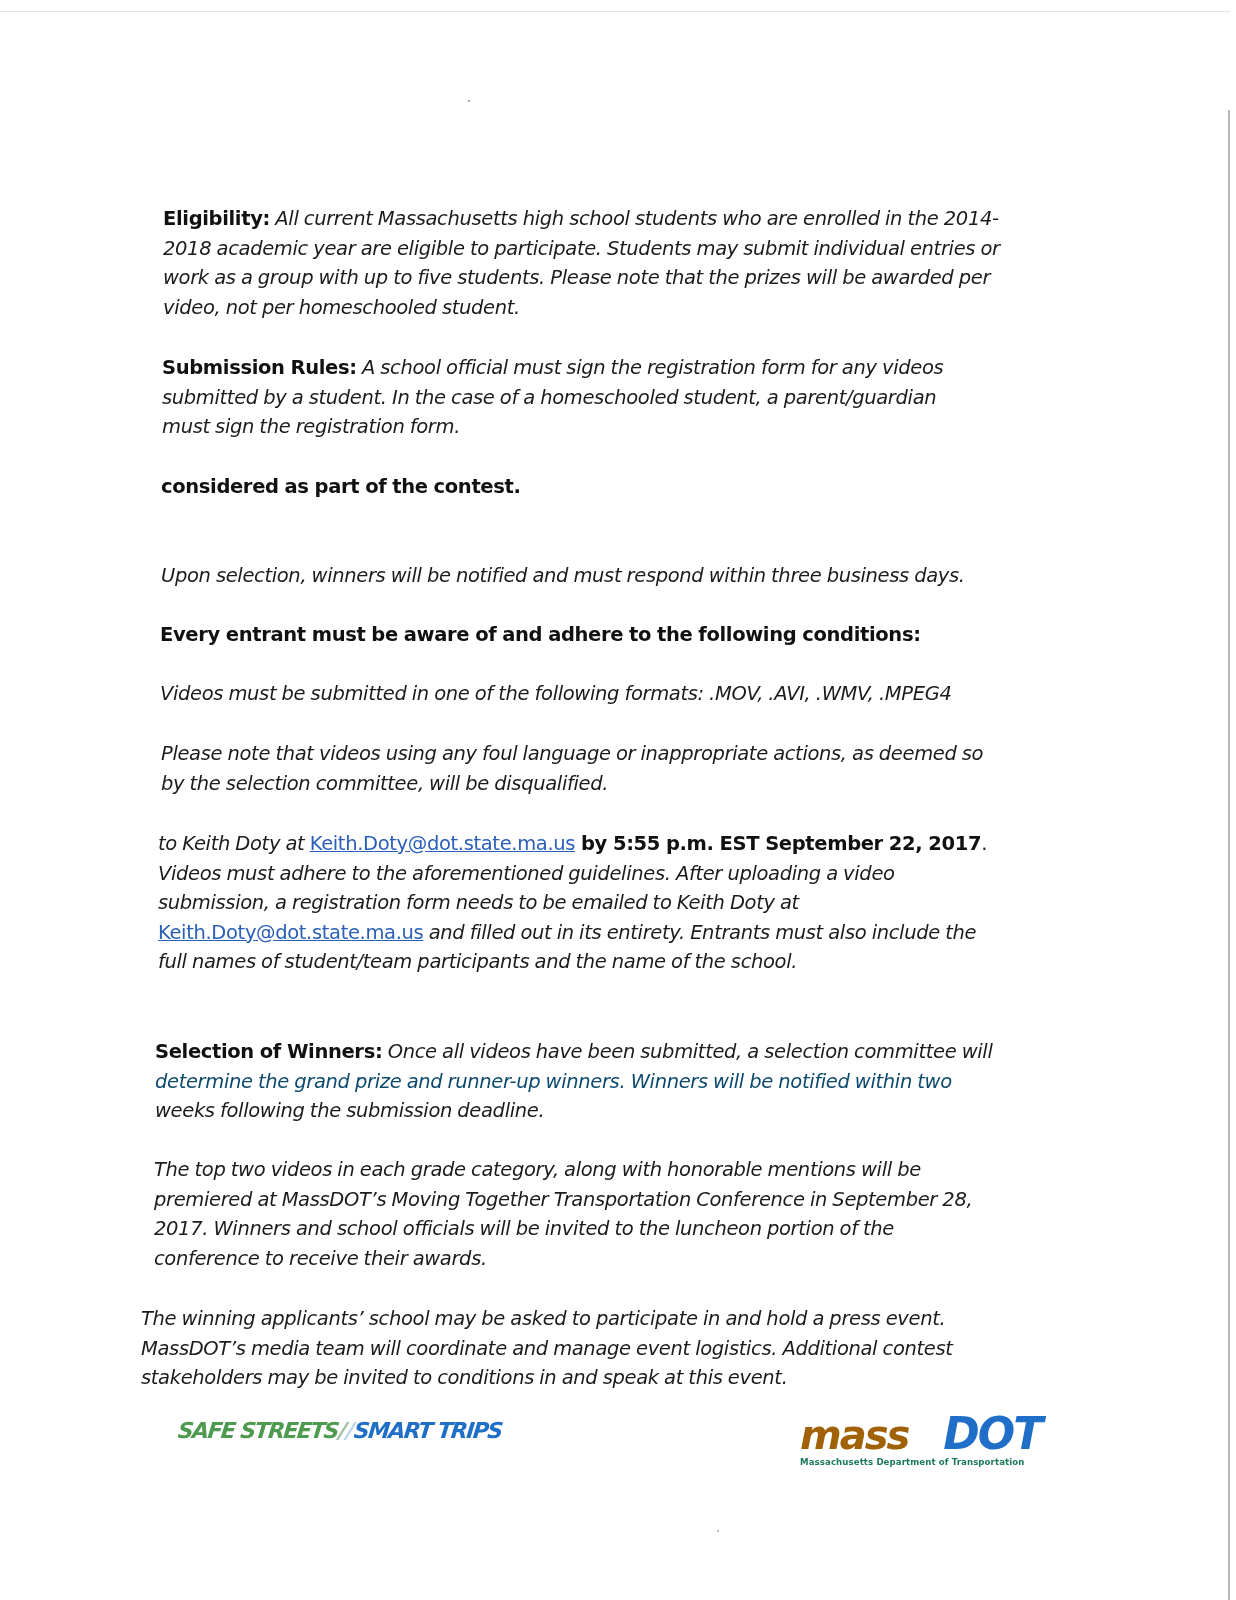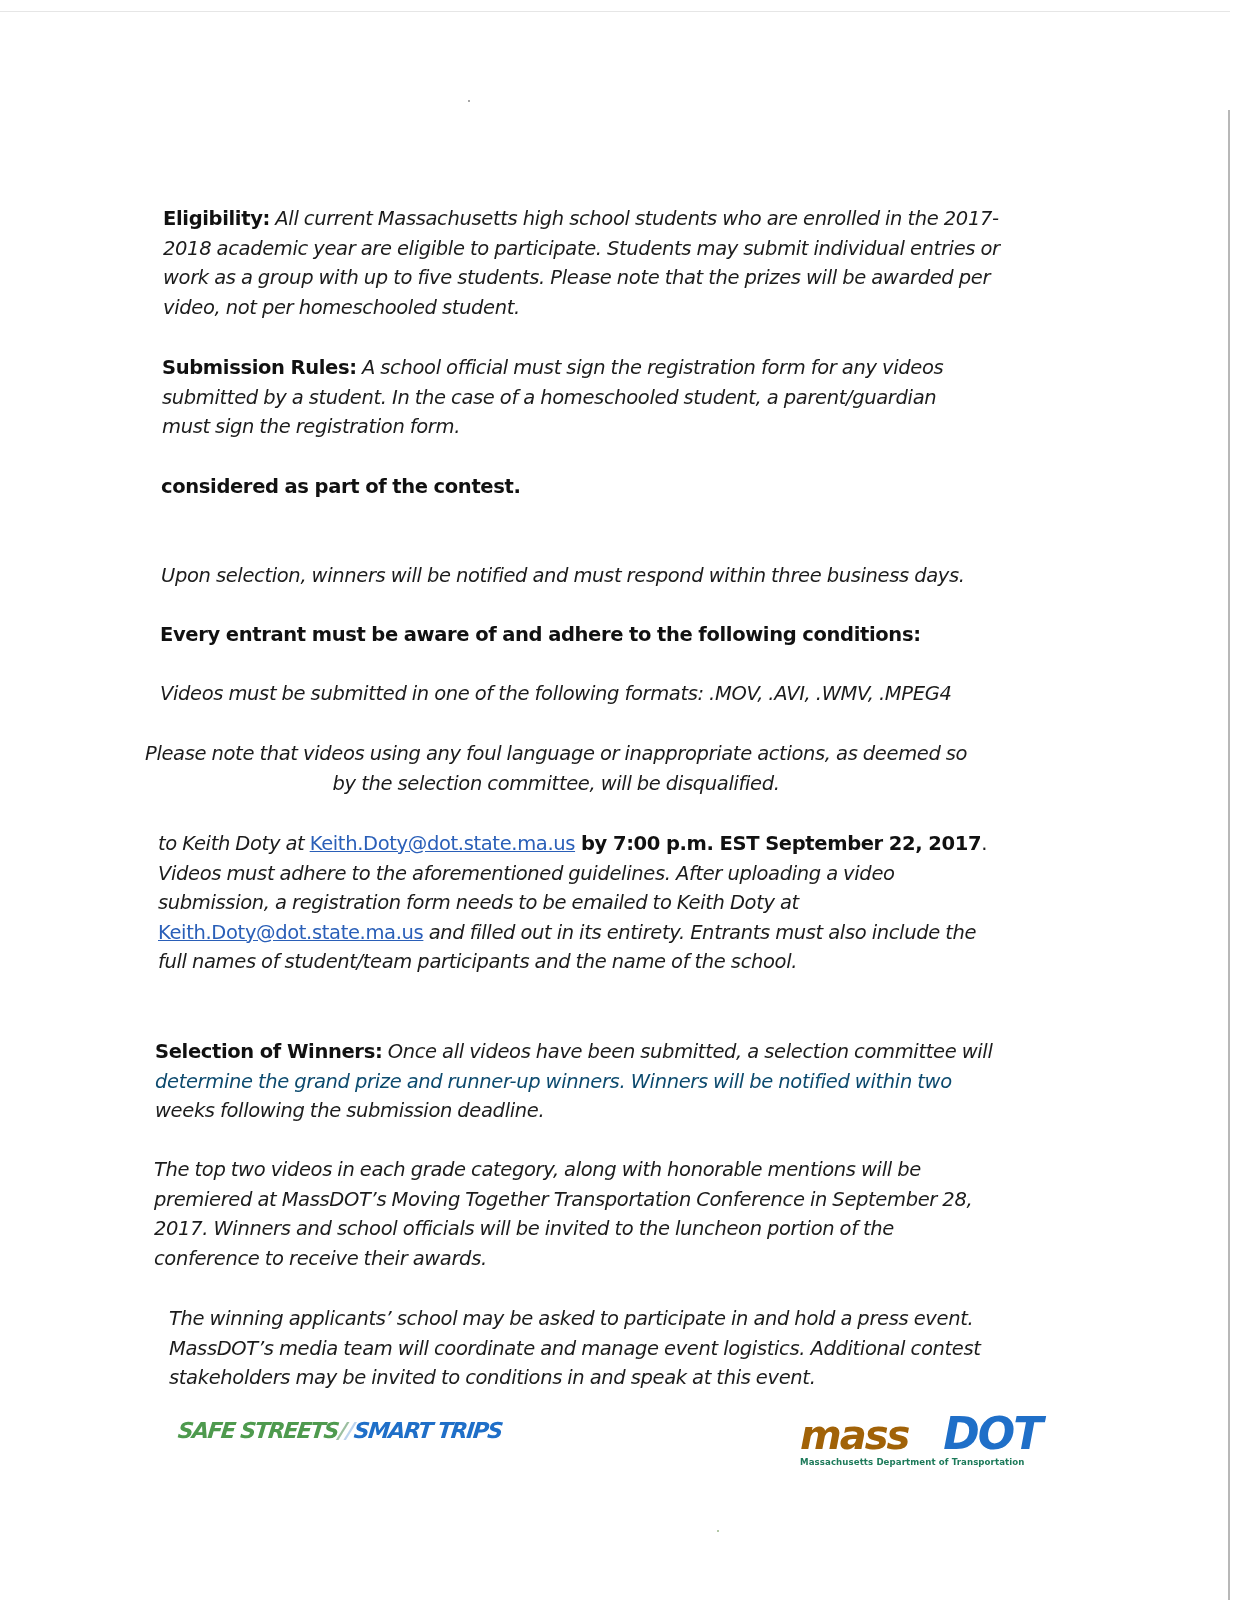--- a/index.html
+++ b/index.html
@@ -115,21 +115,21 @@
 <body>
 
 <div class="top-rule"></div>
 <div class="right-rule"></div>
 <div class="speck" style="left:468px; top:100px;"></div>
 <div class="speck" style="left:717px; top:1530px; background:#9ab58a;"></div>
 
 <div class="doc">
 
   <div class="para" style="left:163px; top:204px;">
-    <span class="line"><span class="lead">Eligibility:</span><i> All current Massachusetts high school students who are enrolled in the 2017-</i></span>
+    <span class="line"><span class="lead">Eligibility:</span><i> All current Massachusetts high school students who are enrolled in the 2014-</i></span>
     <i class="line">2018 academic year are eligible to participate. Students may submit individual entries or</i>
     <i class="line">work as a group with up to five students. Please note that the prizes will be awarded per</i>
     <i class="line">video, not per homeschooled student.</i>
   </div>
 
   <div class="para" style="left:162px; top:353px;">
     <span class="line"><span class="lead">Submission Rules:</span><i> A school official must sign the registration form for any videos</i></span>
     <i class="line">submitted by a student.  In the case of a homeschooled student, a parent/guardian</i>
     <i class="line">must sign the registration form.</i>
   </div>
@@ -143,47 +143,47 @@
   </div>
 
   <div class="para bold" style="left:160px; top:620px;">
     <span class="line">Every entrant must be aware of and adhere to the following conditions:</span>
   </div>
 
   <div class="para" style="left:160px; top:679px;">
     <i class="line">Videos must be submitted in one of the following formats: .MOV, .AVI, .WMV, .MPEG4</i>
   </div>
 
-  <div class="para" style="left:145px; top:739px;text-align:center;">
+  <div class="para" style="left:161px; top:739px;">
     <i class="line">Please note that videos using any foul language or inappropriate actions, as deemed so</i>
     <i class="line">by the selection committee, will be disqualified.</i>
   </div>
 
   <div class="para" style="left:158px; top:829px;">
-    <span class="line"><i>to Keith Doty at </i><a class="mail" title="Keith.Doty@dot.state.ma.us">Keith.Doty@dot.state.ma.us</a><span class="bold"> by 7:00 p.m. EST September 22, 2017</span><span>.</span></span>
+    <span class="line"><i>to Keith Doty at </i><a class="mail" title="Keith.Doty@dot.state.ma.us">Keith.Doty@dot.state.ma.us</a><span class="bold"> by 5:55 p.m. EST September 22, 2017</span><span>.</span></span>
     <i class="line">Videos must adhere to the aforementioned guidelines.  After uploading a video</i>
     <i class="line">submission, a registration form needs to be emailed to Keith Doty at</i>
     <span class="line"><a class="mail">Keith.Doty@dot.state.ma.us</a><i> and filled out in its entirety. Entrants must also include the</i></span>
     <i class="line">full names of student/team participants and the name of the school.</i>
   </div>
 
   <div class="para" style="left:155px; top:1037px;">
     <span class="line"><span class="lead">Selection of Winners:</span><i> Once all videos have been submitted, a selection committee will</i></span>
     <i class="line blue-text">determine the grand prize and runner-up winners. Winners will be notified within two</i>
     <i class="line">weeks following the submission deadline.</i>
   </div>
 
   <div class="para" style="left:154px; top:1155px;">
     <i class="line">The top two videos in each grade category, along with honorable mentions will be</i>
     <i class="line">premiered at MassDOT’s Moving Together Transportation Conference in September 28,</i>
     <i class="line">2017. Winners and school officials will be invited to the luncheon portion of the</i>
     <i class="line">conference to receive their awards.</i>
   </div>
 
-  <div class="para" style="left:169px; top:1304px;">
+  <div class="para" style="left:141px; top:1304px;">
     <i class="line">The winning applicants’ school may be asked to participate in and hold a press event.</i>
     <i class="line">MassDOT’s media team will coordinate and manage event logistics. Additional contest</i>
     <i class="line">stakeholders may be invited to conditions in and speak at this event.</i>
   </div>
 
 </div>
 
 <div class="logo-left">
   <span class="safe">SAFE STREETS</span><span class="slash1">/</span><span class="slash2">/</span><span class="smart">SMART TRIPS</span>
 </div>

